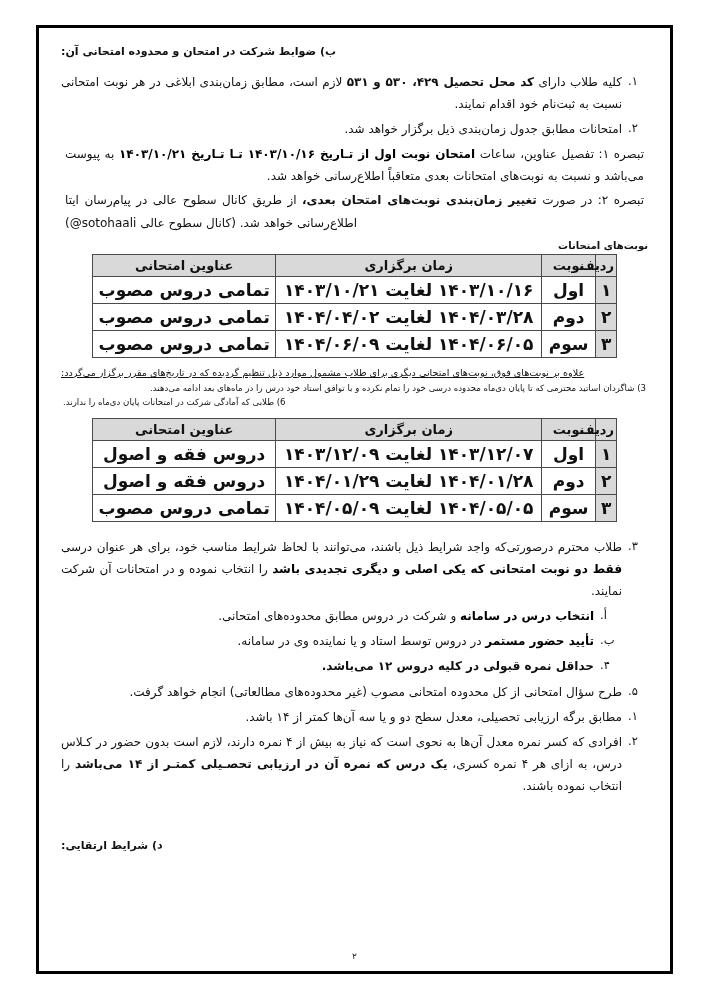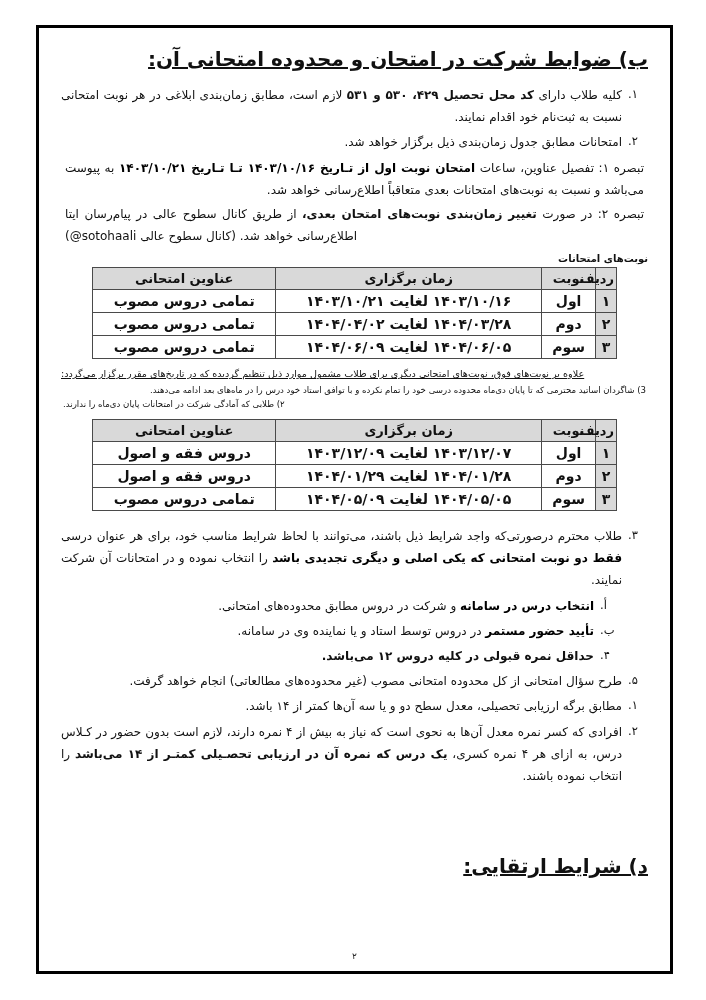--- a/index.html
+++ b/index.html
@@ -31,33 +31,32 @@
   .page-inner {
     position: absolute;
     left: 0; top: 0; right: 0; bottom: 0;
     padding: 10px 22px 0 22px;
     box-sizing: border-box;
   }
 
   
   .section-heading {
     font-weight: bold;
-    font-size: 20px;
-    text-align: right;
+    font-size: 11px;
+    text-align: left;
     letter-spacing: -0.2px;
     margin: 6px 0 10px 0;
     line-height: 1.5;
-    text-decoration: underline;
   }
   .section-heading.c-section {
     margin-top: 12px;
     margin-bottom: 6px;
   }
   .section-heading.d-section {
-    margin-top: 64px;
+    margin-top: 40px;
   }
 
   
   ol.num-list {
     list-style: none;
     margin: 0;
     padding: 0;
   }
   ol.num-list > li {
     display: flex;
@@ -113,21 +112,21 @@
     border-collapse: collapse;
     margin: 0 auto;
     width: 525px;
     table-layout: fixed;
   }
   table.exam-table th,
   table.exam-table td {
     border: 1px solid #4a4a4a;
     text-align: center;
     vertical-align: middle;
-    font-size: 14px;
+    font-size: 17px;
     padding: 3px 2px;
     height: 19px;
     box-sizing: border-box;
   }
   table.exam-table thead th {
     background: #d9d9d9;
     font-weight: bold;
     font-size: 13px;
   }
   table.exam-table td.col-radif {
@@ -223,21 +222,21 @@
           <td class="col-radif">۳</td>
           <td class="col-nobat cell-bold">سوم</td>
           <td class="col-zaman cell-bold">۱۴۰۴/۰۶/۰۵ لغایت ۱۴۰۴/۰۶/۰۹</td>
           <td class="col-onvan cell-bold">تمامی دروس مصوب</td>
         </tr>
       </tbody>
     </table>
 
     <div class="fineprint-head">علاوه بر نوبت‌های فوق، نوبت‌های امتحانی دیگری برای طلاب مشمول موارد ذیل تنظیم گردیده که در تاریخ‌های مقرر برگزار می‌گردد:</div>
     <div class="fineprint-item">3) شاگردان اساتید محترمی که تا پایان دی‌ماه محدوده درسی خود را تمام نکرده و با توافق استاد خود درس را در ماه‌های بعد ادامه می‌دهند.</div>
-    <div class="fineprint-item center-last">۲) طلابی که آمادگی شرکت در امتحانات پایان دی‌ماه را ندارند.</div>
+    <div class="fineprint-item center-last">6) طلابی که آمادگی شرکت در امتحانات پایان دی‌ماه را ندارند.</div>
 
     <div class="gap-sm"></div>
 
     <table class="exam-table">
       <thead>
         <tr>
           <th class="col-radif">ردیف</th>
           <th class="col-nobat">نوبت</th>
           <th class="col-zaman">زمان برگزاری</th>
           <th class="col-onvan">عناوین امتحانی</th>

